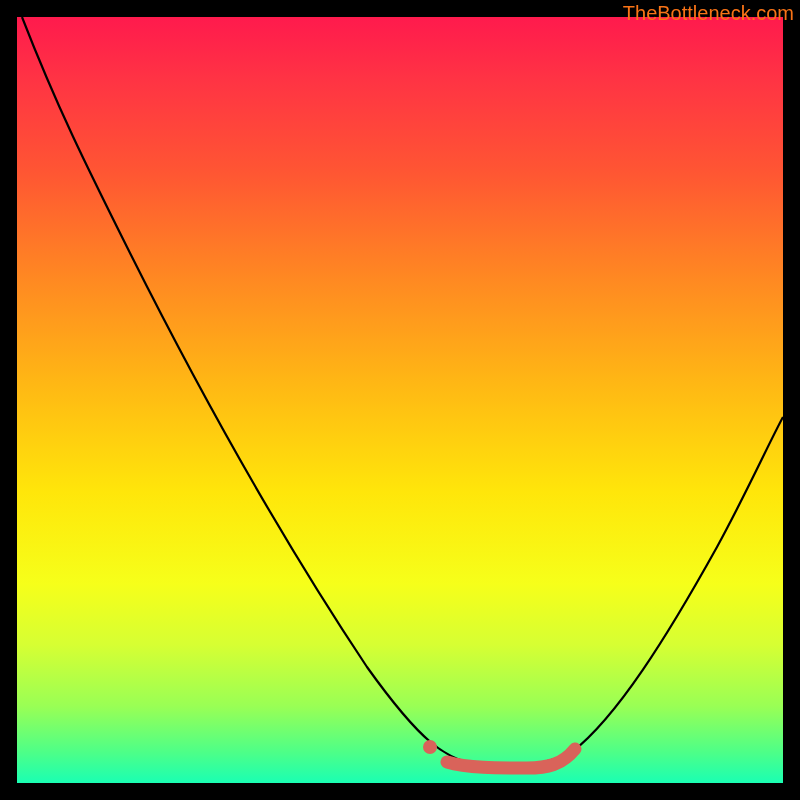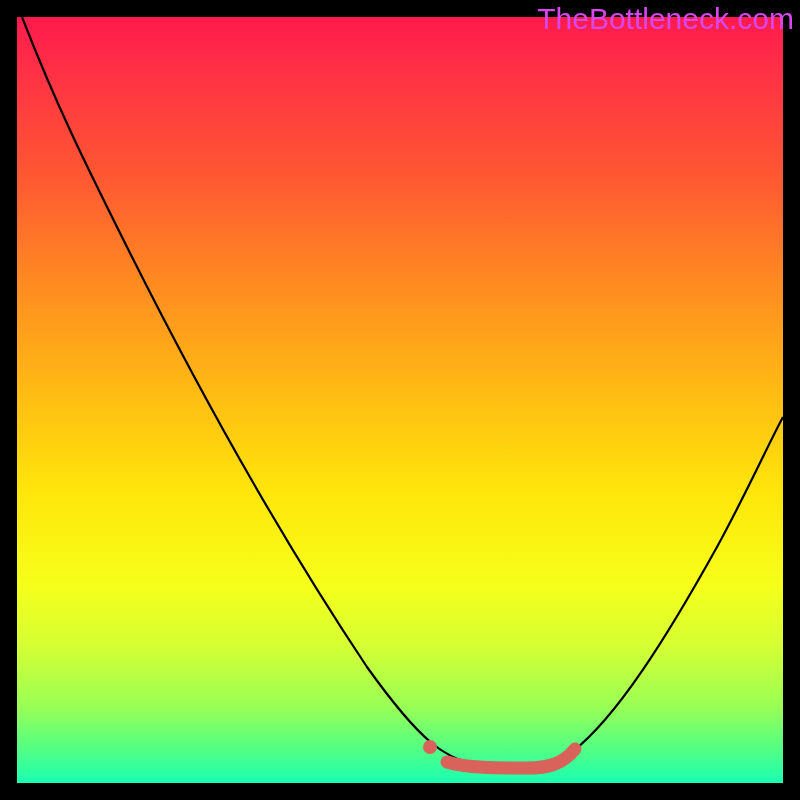--- a/index.html
+++ b/index.html
@@ -32,22 +32,22 @@
       #f6ff1a 74%,
       #d6ff33 82%,
       #99ff55 90%,
       #4dff88 96%,
       #1affb3 100%);
   }
   .watermark {
     position: absolute;
     top: 2px;
     right: 6px;
-    color: #d946ef;
-    font-size: 30px;
+    color: #f97316;
+    font-size: 20px;
     font-weight: 500;
     letter-spacing: 0px;
   }
   svg.curve {
     position: absolute;
     left: 0; top: 0;
     width: 766px;
     height: 766px;
   }
 </style>

